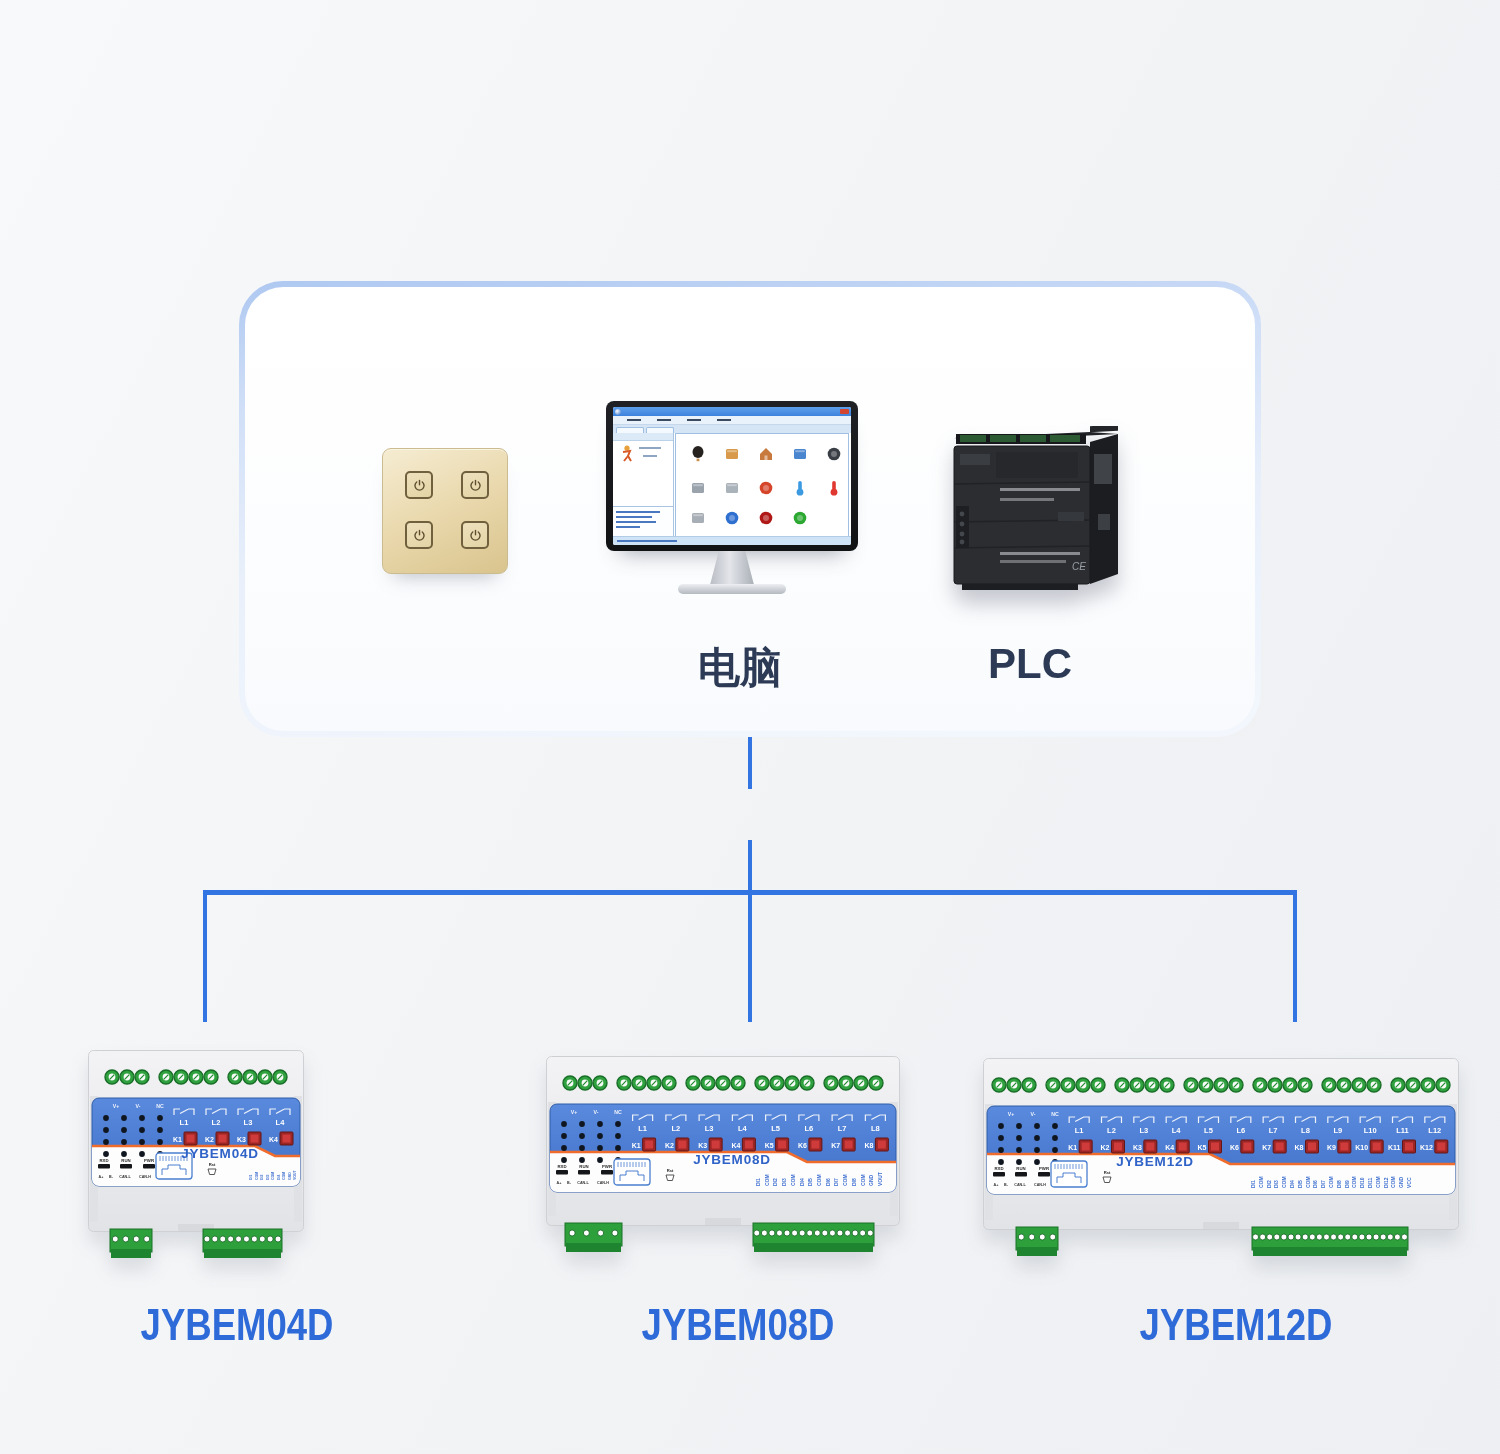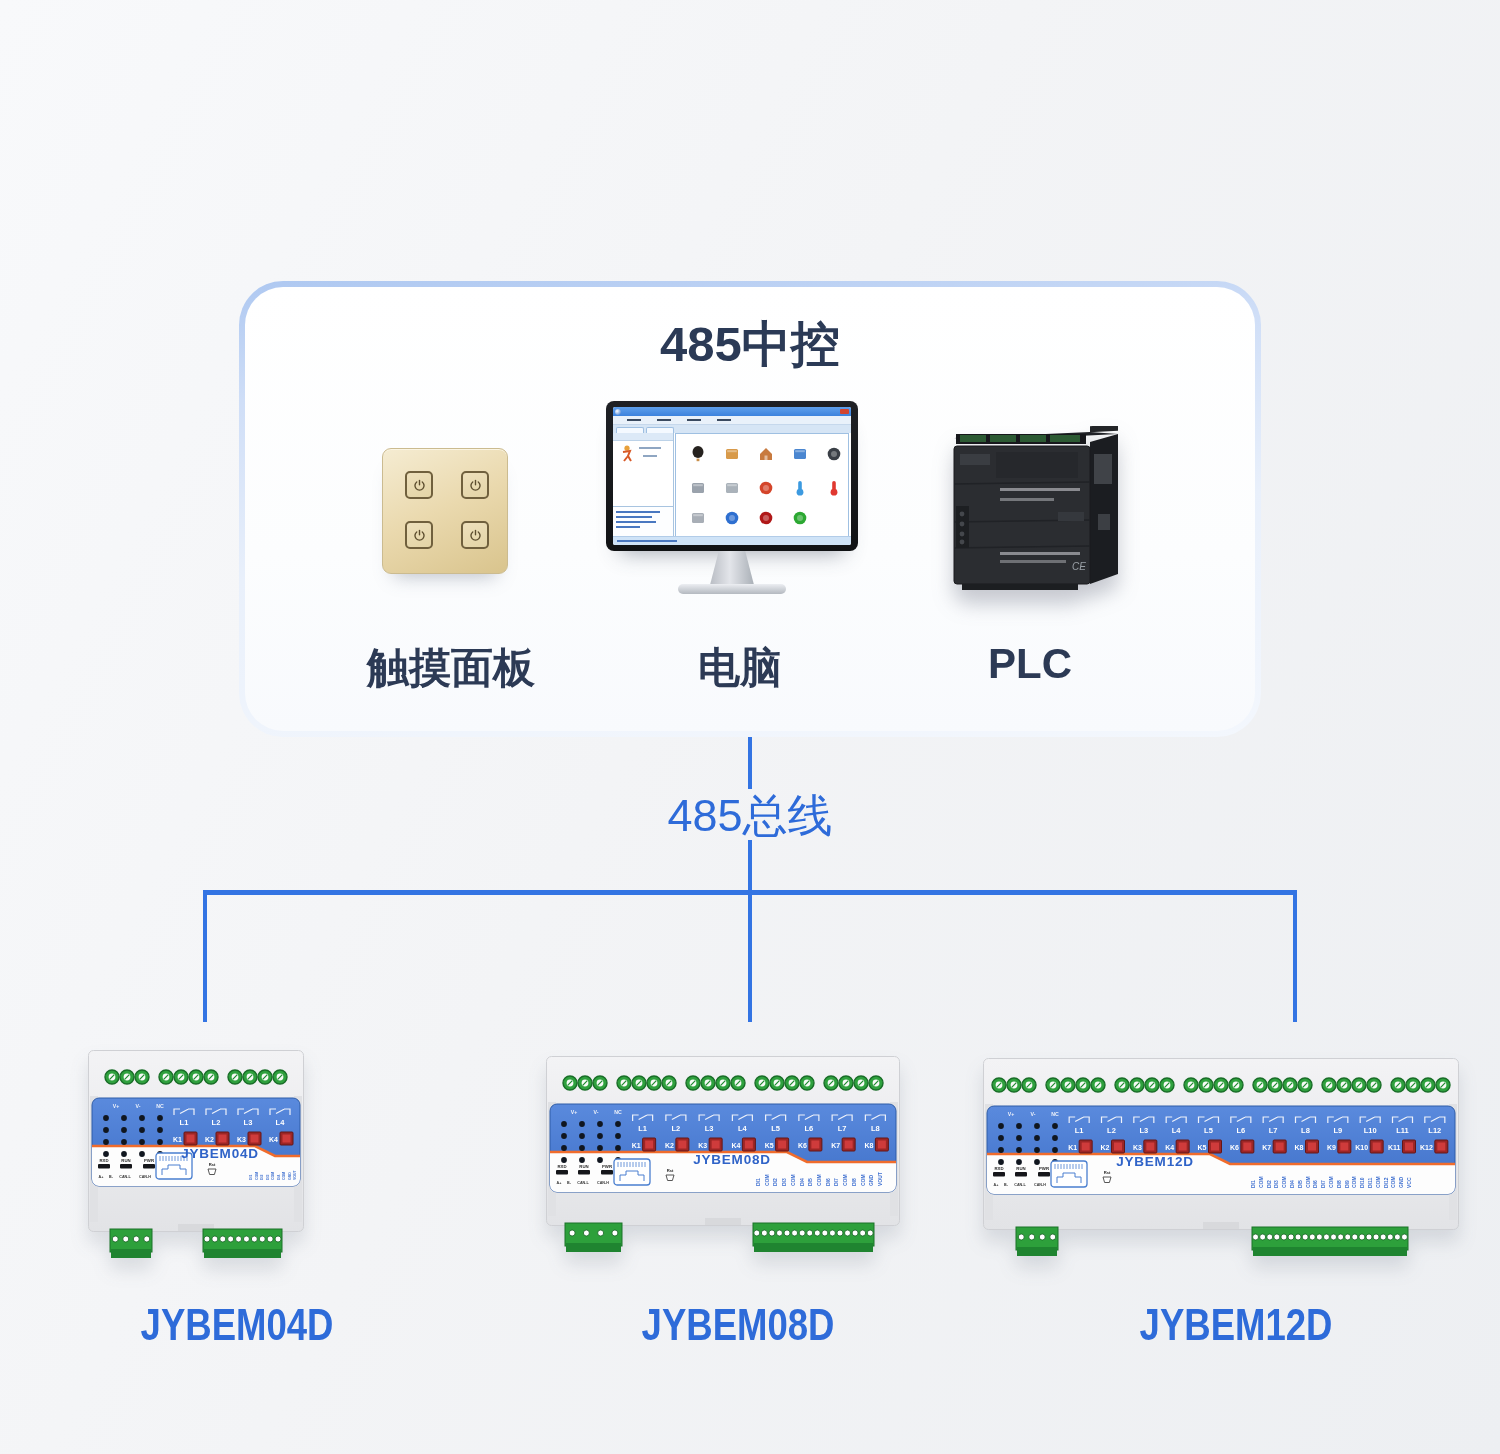--- a/index.html
+++ b/index.html
@@ -63,21 +63,20 @@
 </style>
 </head>
 <body>
 
 <div class="canvas">
 
 
   <div class="hub-border">
     <div class="hub-inner"></div>
   </div>
-  <div class="hub-title">485中控</div>
 
   <div class="touch-panel">
     <div class="touch-btn" style="left:22px;top:22px">
         <svg width="13" height="13" viewBox="0 0 16 16" fill="none" stroke="#5c4d2e" stroke-width="1.7" stroke-linecap="round">
           <path d="M8 1.8 V7.2"></path>
           <path d="M4.6 3.6 a5.6 5.6 0 1 0 6.8 0"></path>
         </svg>
       </div>
     <div class="touch-btn" style="left:78px;top:22px">
         <svg width="13" height="13" viewBox="0 0 16 16" fill="none" stroke="#5c4d2e" stroke-width="1.7" stroke-linecap="round">
@@ -229,26 +228,24 @@
       <circle cx="22" cy="108" r="2.4" fill="#44474c"></circle>
         <circle cx="22" cy="116" r="2.4" fill="#44474c"></circle>
       <rect x="118" y="86" width="26" height="9" fill="#35383d"></rect>
       <rect x="154" y="28" width="18" height="30" fill="#404348"></rect>
       <rect x="158" y="88" width="12" height="16" fill="#3c3f44"></rect>
       <text x="132" y="144" font-size="10" fill="#9aa0a6" font-style="italic">CE</text>
       <rect x="22" y="158" width="116" height="6" fill="#1c1e21"></rect>
     </svg>
   </div>
 
-  <div class="hub-label" style="left:301px">触摸面板</div>
   <div class="hub-label" style="left:880px">PLC</div>
   <div class="hub-label" style="left:590px">电脑</div>
 
   <div class="line" style="left:748px;top:737px;width:4px;height:52px"></div>
-  <div class="bus-label">485总线</div>
   <div class="line" style="left:748px;top:840px;width:4px;height:52px"></div>
   <div class="line" style="left:203px;top:890px;width:1094px;height:5px"></div>
   <div class="line" style="left:203px;top:893px;width:4px;height:129px"></div>
   <div class="line" style="left:748px;top:893px;width:4px;height:129px"></div>
   <div class="line" style="left:1293px;top:893px;width:4px;height:129px"></div>
 
   <div id="modulesHost">
       <div class="module" style="left: 88px; top: 1050px;"><svg width="216" height="214" viewBox="0 0 216 214">
           <defs>
             <linearGradient id="hg0" x1="0" y1="0" x2="0" y2="1">

